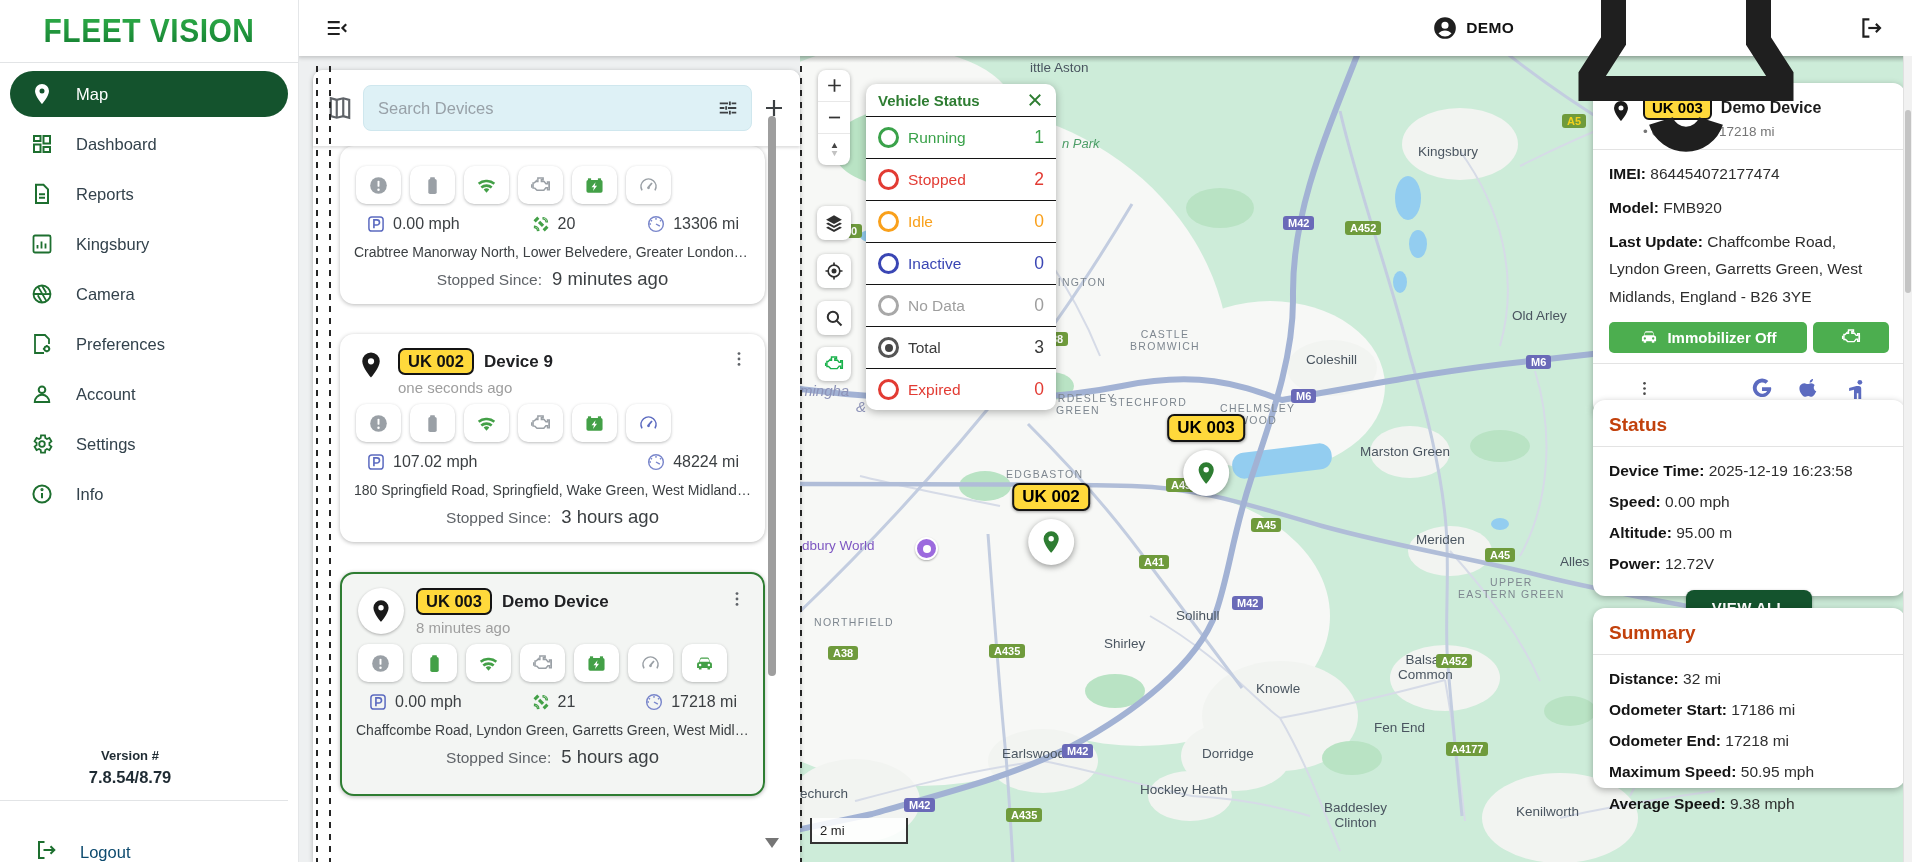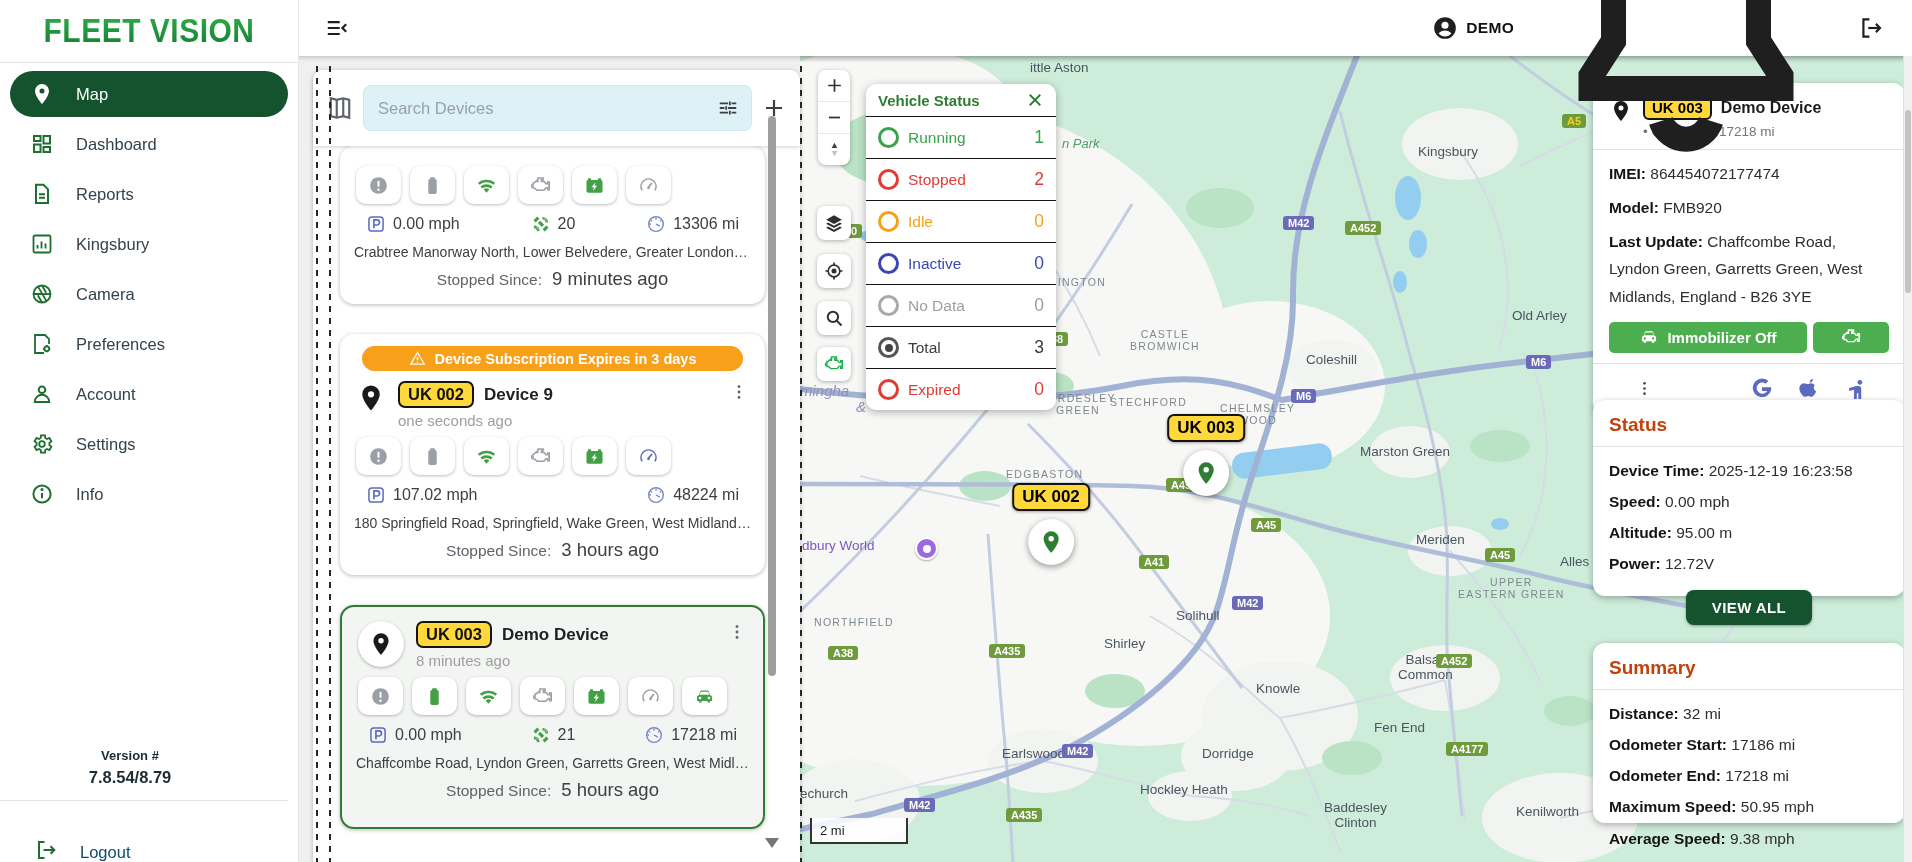--- a/index.html
+++ b/index.html
@@ -136,21 +136,21 @@
   .vs-ring{width:15px;height:15px;border-radius:50%;border:3px solid #999;margin-right:9px;position:relative;flex:0 0 auto;}
   .vs-ring.selr::after{content:'';position:absolute;left:3.5px;top:3.5px;width:8px;height:8px;border-radius:50%;background:#444;}
   .vs-label{font-size:15.5px;}
   .vs-count{margin-left:auto;font-size:17.5px;}
 
   
   .rcard{position:absolute;left:1593px;width:312px;background:#fff;border-radius:12px;box-shadow:0 2px 7px rgba(0,0,0,.3);
          z-index:30;padding:12px 16px;box-sizing:border-box;}
   .rc-info{top:83px;}
   .rc-status{top:400px;height:196px;}
-  .rc-summary{top:643px;height:180px;}
+  .rc-summary{top:608px;height:180px;}
   .rhead{display:flex;align-items:flex-start;gap:10px;}
   .rpin{width:24px;height:24px;color:#1a1a1a;margin-top:4px;flex:0 0 auto;}
   .rpin svg{width:100%;height:100%;}
   .rplate{background:#ffd93b;border:2px solid #141414;border-radius:6px;padding:0 7px;font-weight:700;font-size:15px;height:21px;line-height:21px;display:inline-block;}
   .rname{font-weight:700;font-size:16px;color:#1c1c1c;margin-left:9px;}
   .rodo{font-size:13.5px;color:#757575;margin-top:4px;}
   .rdiv{border-top:1px solid #e3e3e3;margin:10px -16px;}
   .f-row{margin:7px 0;font-size:15.5px;color:#2e2e2e;line-height:1.75;}
   .f-row b{color:#141414;}
   .btn-row{display:flex;gap:6px;margin-top:12px;}
@@ -619,28 +619,20 @@
                   <path d="M12 12l4.6 2.6"></path>
                   <path d="M12 4.8v2M5.8 7.4l1.4 1.4M18.2 7.4l-1.4 1.4M4 12h2"></path>
                 </svg></span>
               <span>13306 mi</span>
             </span>
           </div>
           <div class="addr">Crabtree Manorway North, Lower Belvedere, Greater London, Englan...</div>
           <div class="stopped"><span class="sl">Stopped Since:</span><span class="sv2">9 minutes ago</span></div>
         </div>
         <div class="dev-card">
-          <div class="banner">
-            <span class="b-ic"><svg viewBox="0 0 24 24" fill="none" stroke="#fff" stroke-width="1.8">
-                <path d="M12 3.5L2.5 20h19z"></path>
-                <path d="M12 9.5v5" stroke-width="2"></path>
-                <circle cx="12" cy="17.2" r="1" fill="#fff" stroke="none"></circle>
-              </svg></span>
-            <span>Device Subscription Expires in 3 days</span>
-          </div>
           <div class="head">
             <span class="pin-plain"><svg viewBox="0 0 24 24" fill="currentColor">
                 <path d="M12 2a7 7 0 0 0-7 7c0 5.25 7 13 7 13s7-7.75 7-13a7 7 0 0 0-7-7zm0 9.5A2.5 2.5 0 1 1 14.5 9 2.5 2.5 0 0 1 12 11.5z"></path>
               </svg></span>
             <div>
               <div><span class="plate">UK 002</span><span class="dname">Device 9</span></div>
               <div class="ago">one seconds ago</div>
             </div>
             <span class="kebab"><svg viewBox="0 0 24 24" fill="currentColor">
                 <circle cx="12" cy="5.5" r="1.7"></circle>

